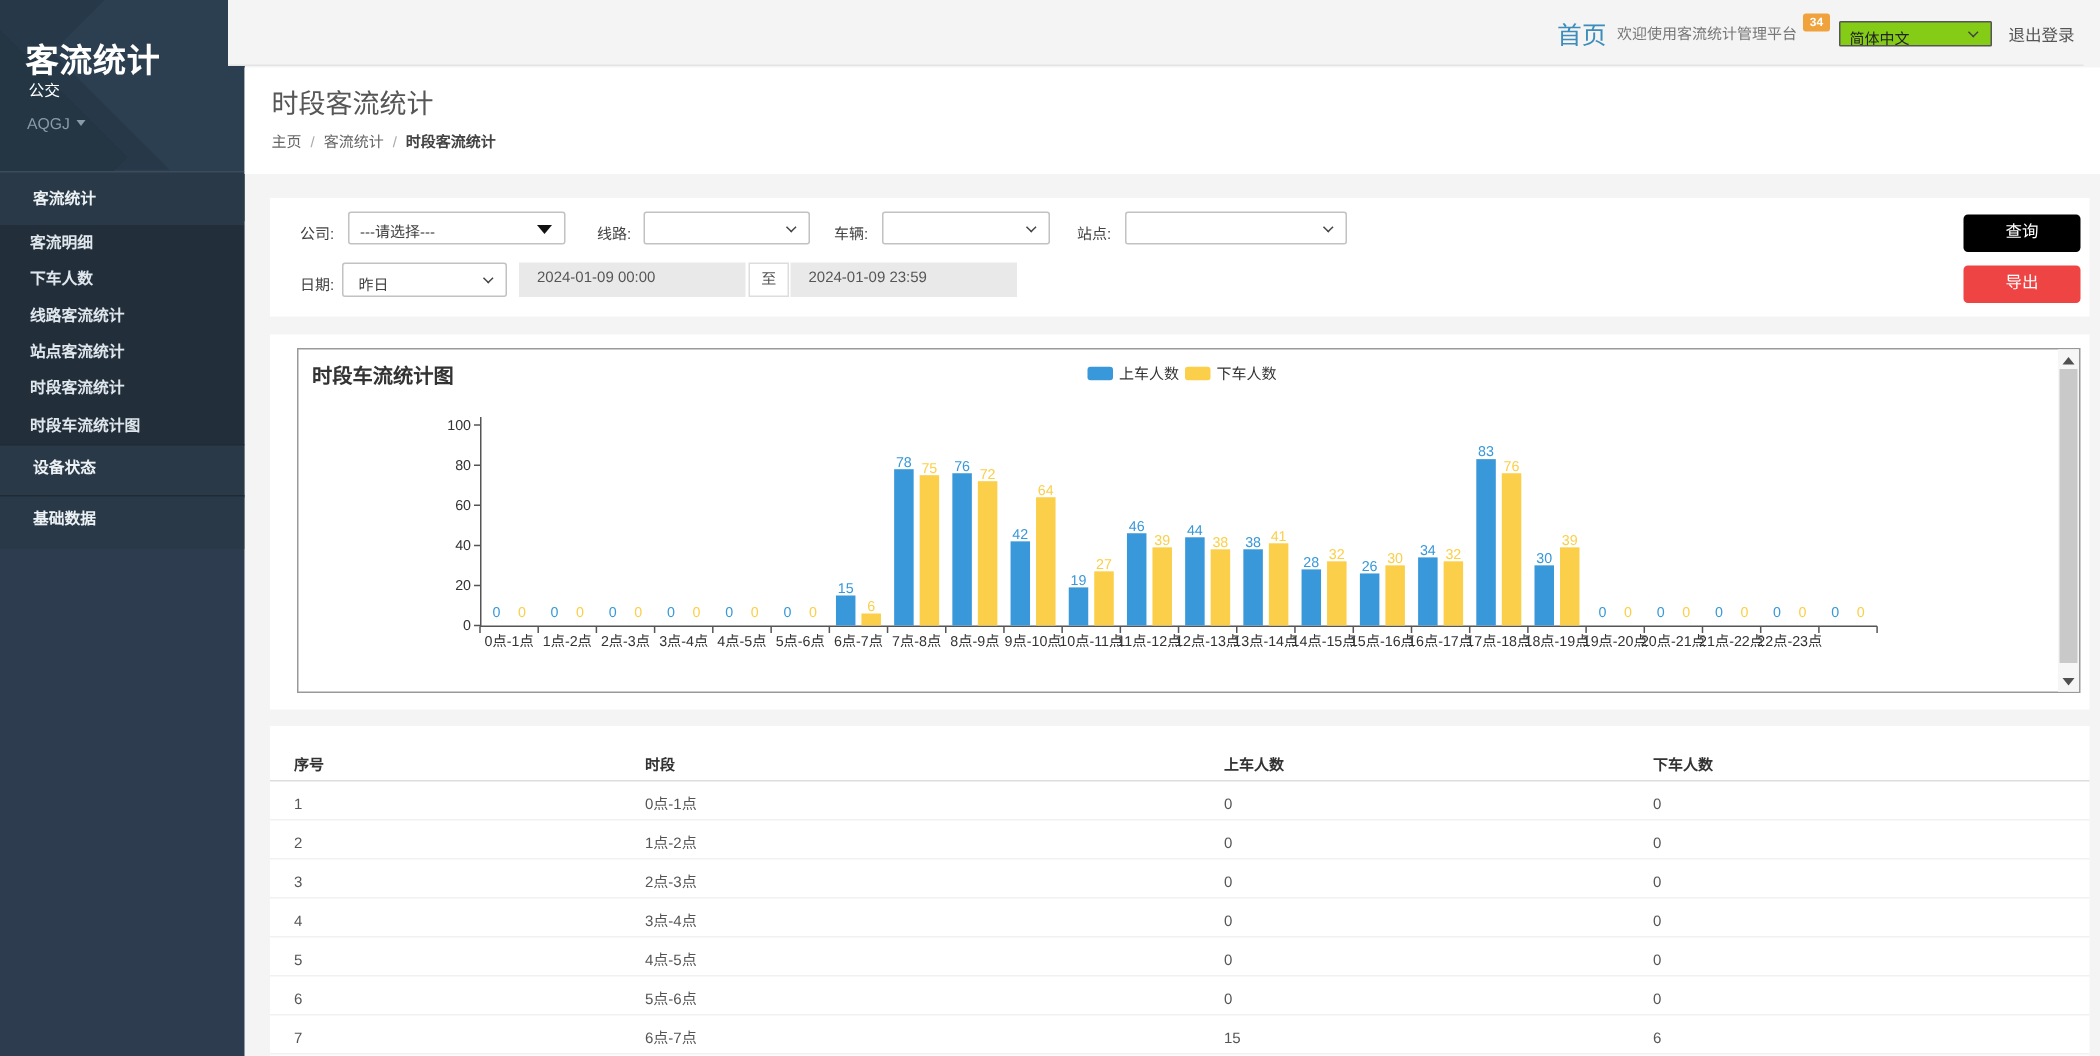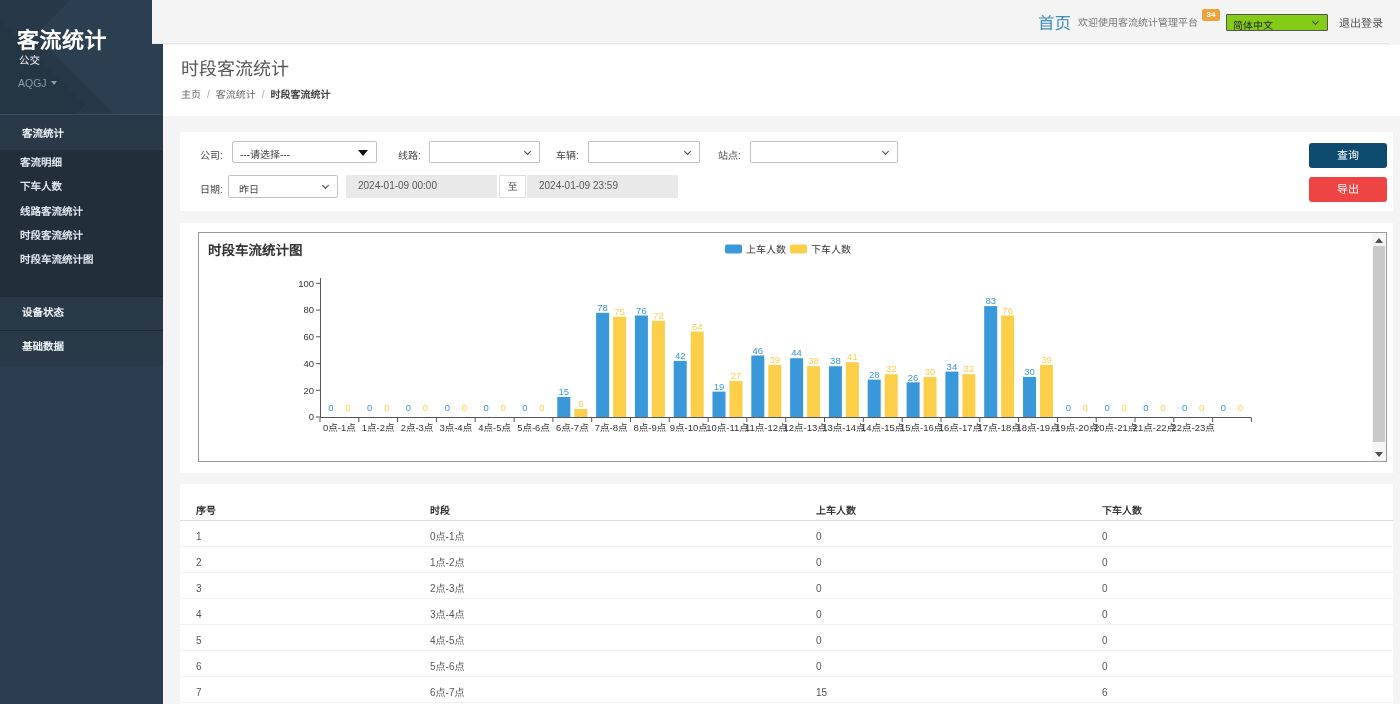--- a/index.html
+++ b/index.html
@@ -40,21 +40,21 @@
 .fcard{top:132px;height:79px}
 .flabel{position:absolute;font-size:10px;color:#444}
 .selbox{position:absolute;height:22px;top:9px;border:1px solid #c2c2c2;border-radius:2px;background:#fff}
 .selbox .chev{right:9px;top:7px}
 .selbox .tri{position:absolute;right:8px;top:8px;border-left:5px solid transparent;border-right:5px solid transparent;border-top:6px solid #111}
 .selbox span{position:absolute;left:7px;top:4px;font-size:10px;color:#444}
 .r2{top:43px;height:23px}
 .dinput{position:absolute;top:43px;height:23px;background:#e9e9e9;border:none;font-size:10px;color:#555;line-height:21px;padding-left:12px}
 .zhi{position:absolute;top:43px;left:319px;width:27px;height:23px;background:#fff;border:1px solid #ddd;font-size:10px;color:#555;text-align:center;line-height:21px}
 .btn{position:absolute;left:1129px;width:78px;height:25px;border-radius:3px;color:#fff;font-size:11px;text-align:center;line-height:25px}
-.bq{top:11px;background:#0c4a6e}
+.bq{top:11px;background:#000000}
 .bd{top:45px;background:#ef4444}
 
 .ccard{top:223px;height:250px}
 .cbox{position:absolute;left:18px;top:9px;width:1189px;height:230px;border:1px solid #999;background:#fff}
 .ctitle{position:absolute;left:9px;top:6px;font-size:13.5px;font-weight:bold;color:#333}
 .chartsvg{position:absolute;left:0;top:0}
 .sbar{position:absolute;right:0;top:0;width:14px;height:228px;background:#f6f6f6}
 .sbtn{position:absolute;left:0;width:14px;height:14px;background:#f6f6f6}
 .sup{width:0;height:0;border-left:4px solid transparent;border-right:4px solid transparent;border-bottom:5px solid #505050;margin:5px auto 0}
 .sdn{width:0;height:0;border-left:4px solid transparent;border-right:4px solid transparent;border-top:5px solid #505050;margin:5px auto 0}
@@ -76,20 +76,21 @@
     <div class="pat2"></div>
     <div class="pat3"></div>
   <div class="logo">客流统计</div>
   <div class="gj">公交</div>
   <div class="aq">AQGJ</div>
   <div class="m1 mtop">客流统计</div>
   <div class="msub">
       <div class="sub">客流明细</div>
       <div class="sub">下车人数</div>
       <div class="sub">线路客流统计</div>
+      <div class="sub">站点客流统计</div>
       <div class="sub">时段客流统计</div>
       <div class="sub">时段车流统计图</div>
     </div>
   <div class="m1 m2">设备状态</div>
   <div class="m1 m3">基础数据</div>
 </div>
 <div class="topbar">
   <div class="home">首页</div>
   <div class="welcome">欢迎使用客流统计管理平台</div>
   <div class="badge">34</div>

